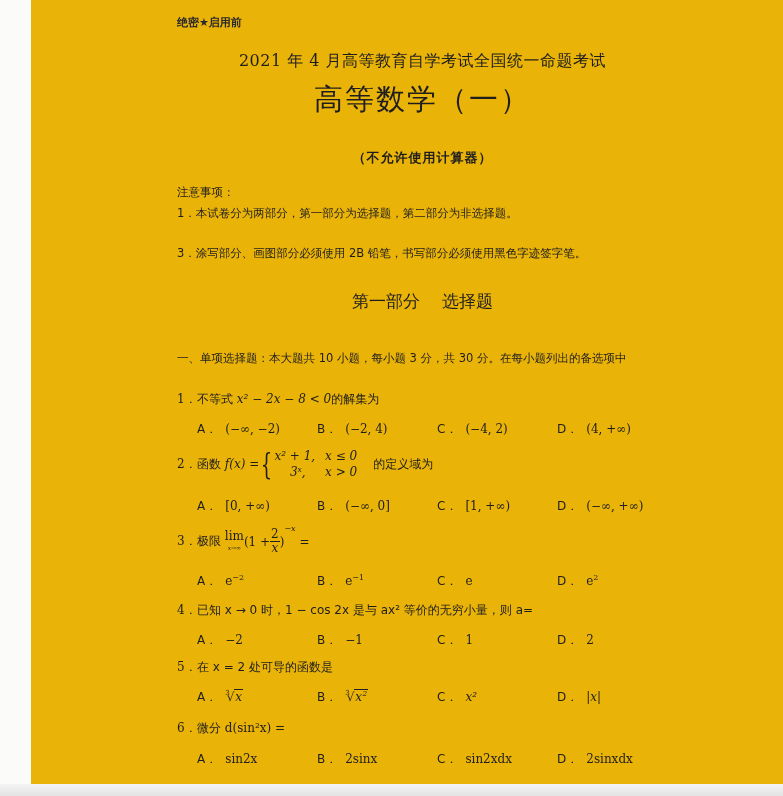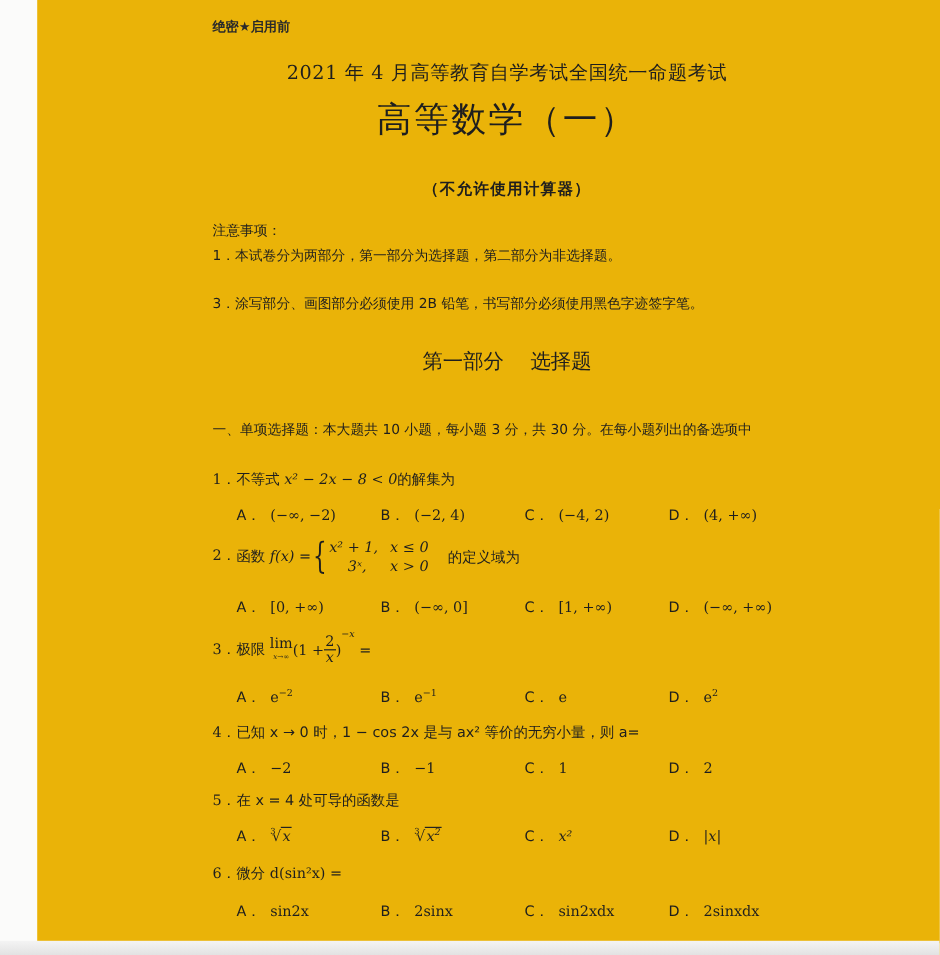--- a/index.html
+++ b/index.html
@@ -108,21 +108,21 @@
 
   <div class="abs q" style="top:602px">
     <span class="num">4．</span><span>已知 x → 0 时，1 − cos 2x 是与 ax² 等价的无穷小量，则 a=</span>
   </div>
   <div class="abs opt" style="top:632px;left:166px"><span class="lbl">A．</span><span>−2</span></div>
   <div class="abs opt" style="top:632px;left:286px"><span class="lbl">B．</span><span>−1</span></div>
   <div class="abs opt" style="top:632px;left:406px"><span class="lbl">C．</span><span>1</span></div>
   <div class="abs opt" style="top:632px;left:526px"><span class="lbl">D．</span><span>2</span></div>
 
   <div class="abs q" style="top:659px">
-    <span class="num">5．</span><span>在 x = 4 处可导的函数是</span>
+    <span class="num">5．</span><span>在 x = 2 处可导的函数是</span>
   </div>
   <div class="abs opt" style="top:689px;left:166px"><span class="lbl">A．</span><span class="root"><span class="idx">3</span>√<span class="rad">x</span></span></div>
   <div class="abs opt" style="top:689px;left:286px"><span class="lbl">B．</span><span class="root"><span class="idx">3</span>√<span class="rad"><span>x</span><sup>2</sup></span></span></div>
   <div class="abs opt" style="top:689px;left:406px"><span class="lbl">C．</span><span class="math">x²</span></div>
   <div class="abs opt" style="top:689px;left:526px"><span class="lbl">D．</span><span class="math">|x|</span></div>
 
   <div class="abs q" style="top:720px">
     <span class="num">6．</span><span>微分 </span><span class="rm">d(sin²x) =</span>
   </div>
   <div class="abs opt" style="top:751px;left:166px"><span class="lbl">A．</span><span>sin2x</span></div>

